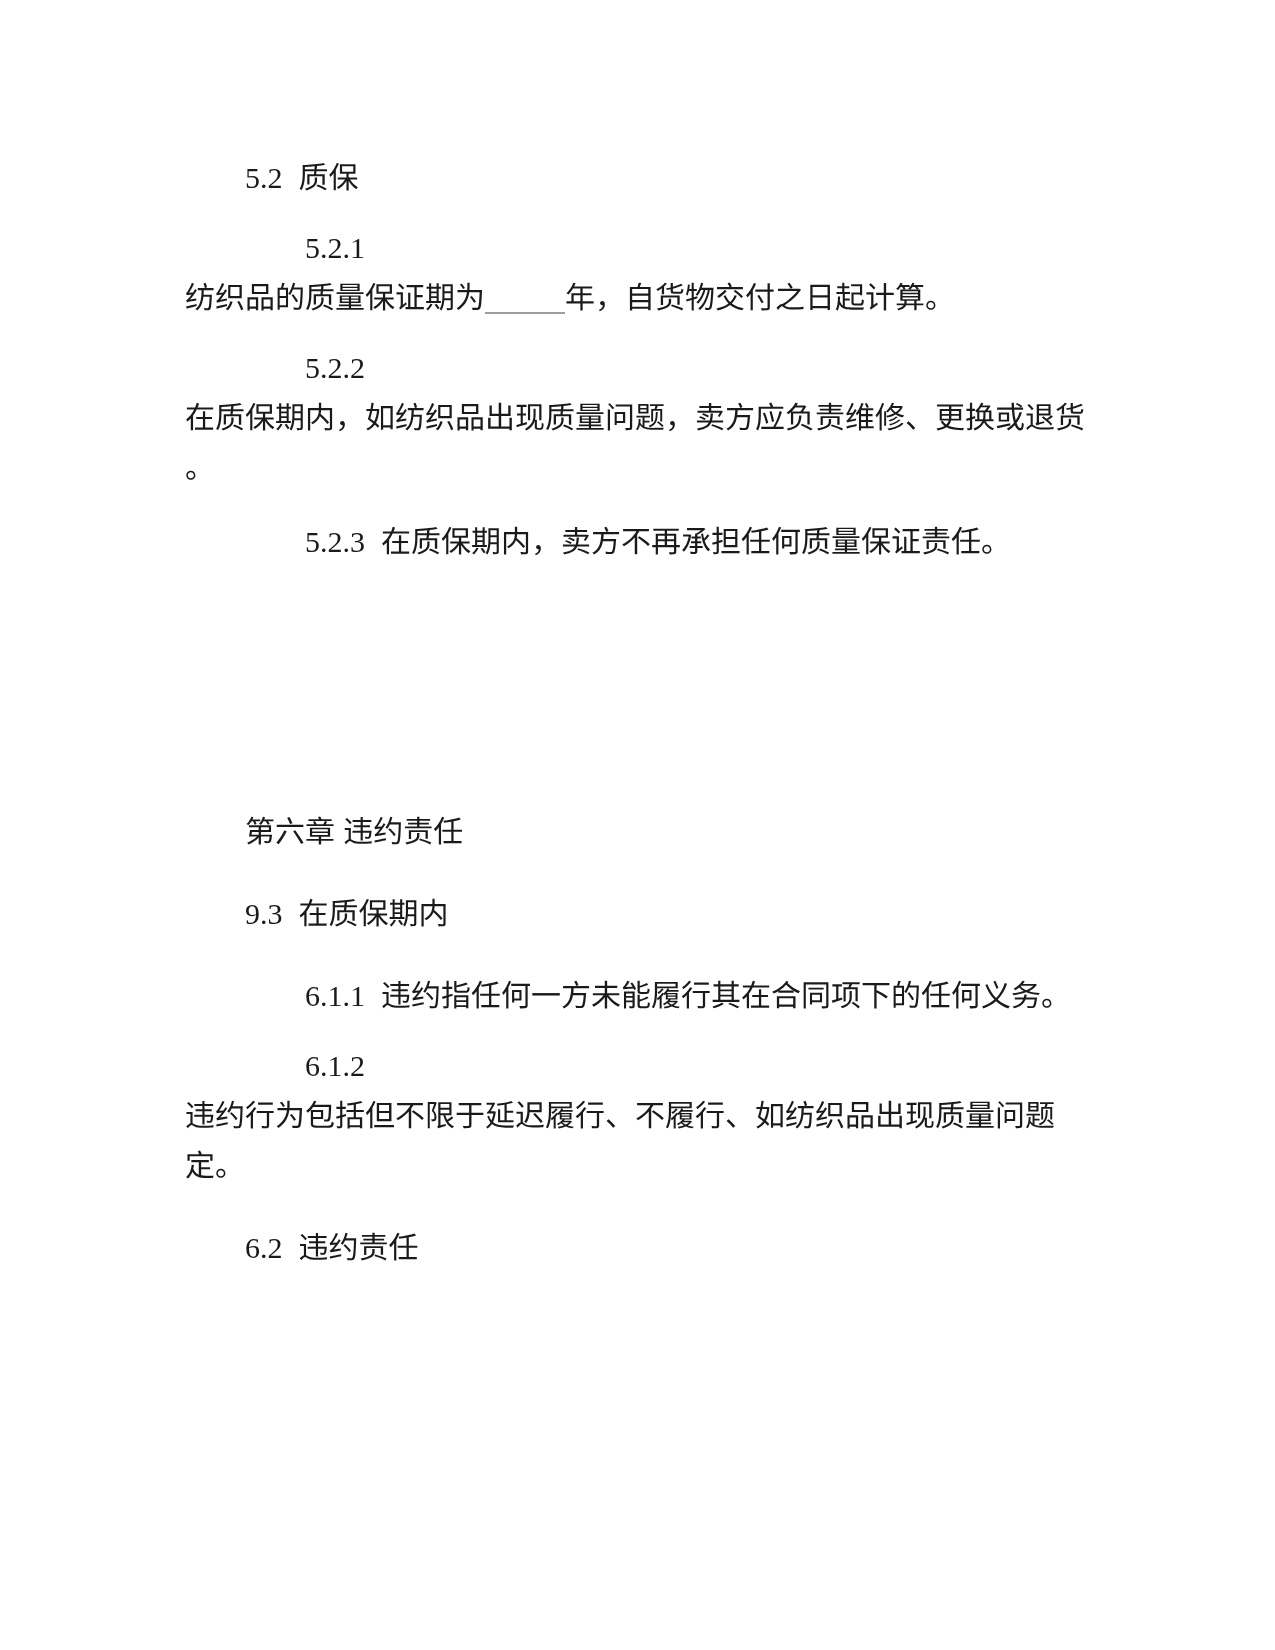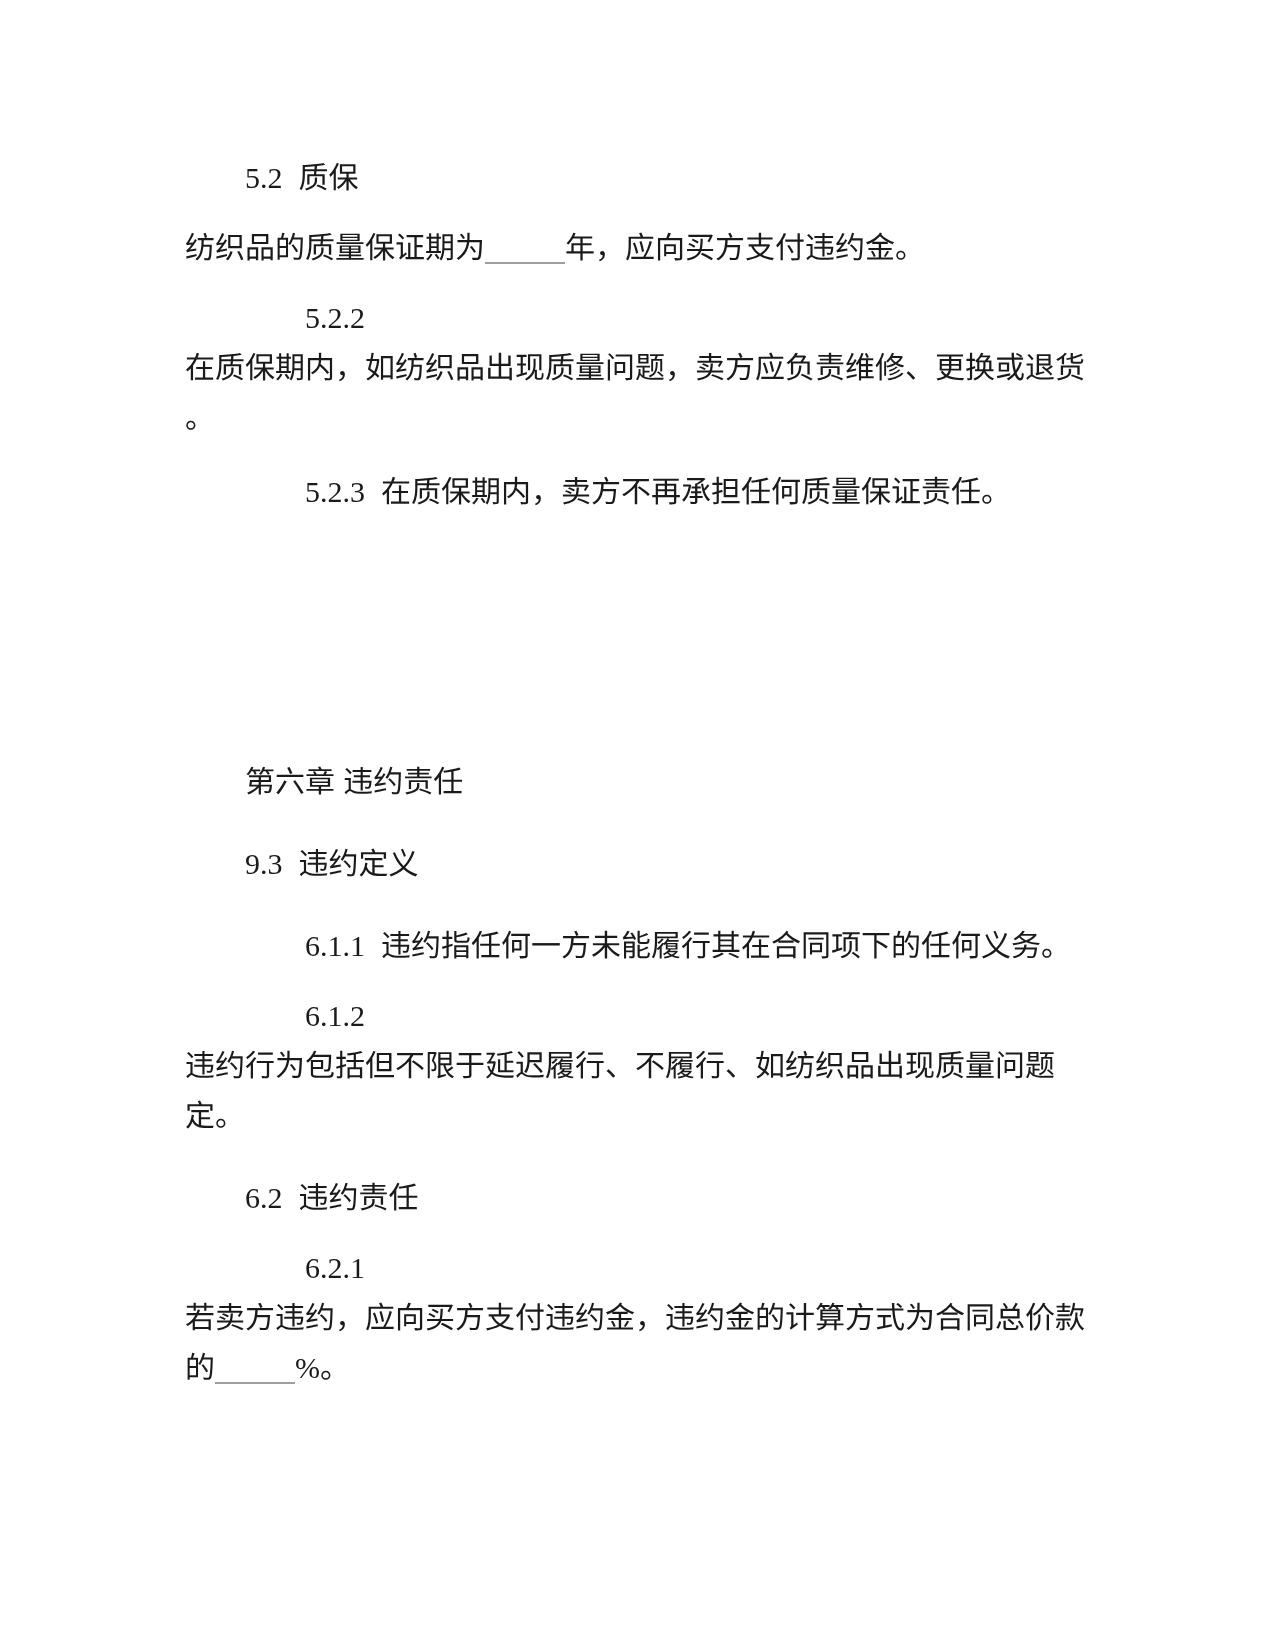--- a/index.html
+++ b/index.html
@@ -53,63 +53,57 @@
 <body>
 
 <div class="page">
   <div class="content">
 
     <div class="line ind2">
       <span class="num">5.2</span><span class="gap">质保</span>
     </div>
 
     <div class="mt-item">
+      <div class="line ind4">
+        <span class="num">5.2.1</span>
+      </div>
       <div class="line">
-        <span>纺织品的质量保证期为</span><span class="blank"></span><span>年，应向买方支付违约金。</span>
+        <span>纺织品的质量保证期为</span><span class="blank"></span><span>年，自货物交付之日起计算。</span>
       </div>
     </div>
 
     <div class="mt-item">
       <div class="line ind4">
         <span class="num">5.2.2</span>
       </div>
       <div class="line">在质保期内，如纺织品出现质量问题，卖方应负责维修、更换或退货</div>
       <div class="line">。</div>
     </div>
 
     <div class="line ind4 mt-item-lg">
       <span class="num">5.2.3</span><span class="gap">在质保期内，卖方不再承担任何质量保证责任。</span>
     </div>
 
     <div class="line ind2 mt-chapter">第六章 违约责任</div>
 
     <div class="line ind2 mt-head">
-      <span class="num">9.3</span><span class="gap">违约定义</span>
+      <span class="num">9.3</span><span class="gap">在质保期内</span>
     </div>
 
     <div class="line ind4 mt-head">
       <span class="num">6.1.1</span><span class="gap">违约指任何一方未能履行其在合同项下的任何义务。</span>
     </div>
 
     <div class="mt-item">
       <div class="line ind4">
         <span class="num">6.1.2</span>
       </div>
       <div class="line">违约行为包括但不限于延迟履行、不履行、如纺织品出现质量问题</div>
       <div class="line">定。</div>
     </div>
 
     <div class="line ind2 mt-head">
       <span class="num">6.2</span><span class="gap">违约责任</span>
     </div>
 
-    <div class="mt-item">
-      <div class="line ind4">
-        <span class="num">6.2.1</span>
-      </div>
-      <div class="line">若卖方违约，应向买方支付违约金，违约金的计算方式为合同总价款</div>
-      <div class="line">
-        <span>的</span><span class="blank"></span><span class="num">%</span><span>。</span>
-      </div>
-    </div>
 
   </div>
 </div>
 
 </body></html>

